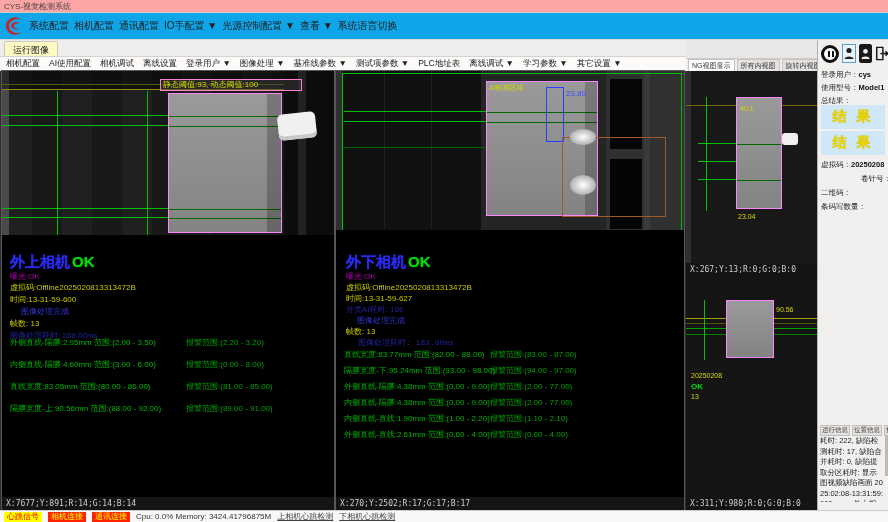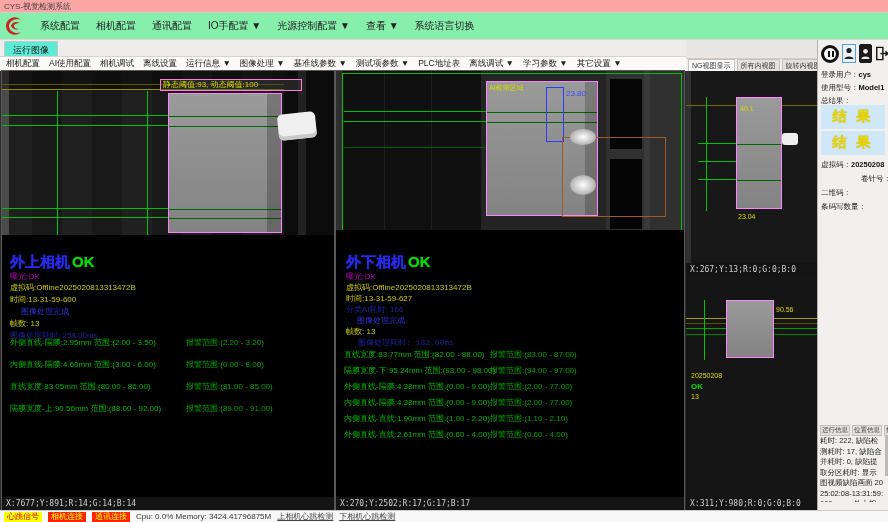--- a/index.html
+++ b/index.html
@@ -1,26 +1,26 @@
 <!DOCTYPE html>
 <html><head>
 <meta charset="utf-8">
 <style>
   * { margin:0; padding:0; box-sizing:border-box; }
   html,body { width:888px; height:522px; overflow:hidden; }
   body { position:relative; font-family:"Liberation Sans",sans-serif; background:#2c2c2c; }
 
   
   .titlebar { position:absolute; left:0; top:0; width:888px; height:13px; background:#fca5a5; border-bottom:1px solid #cfccc9; color:#444; font-size:8px; line-height:13px; padding-left:4px; }
-  .menubar { position:absolute; left:0; top:13px; width:888px; height:27px; background:#86efac; border-bottom:1px solid #ddd9d6; display:flex; align-items:center; gap:16px; padding-left:4px; }
+  .menubar { position:absolute; left:0; top:13px; width:888px; height:27px; background:#0ea5e9; border-bottom:1px solid #ddd9d6; display:flex; align-items:center; gap:5px; padding-left:4px; }
   .logo { width:20px; height:20px; flex:0 0 auto; }
   .menu-item { font-size:10px; color:#222; cursor:default; white-space:nowrap; }
 
   .topleft { position:absolute; left:0; top:40px; width:686px; height:31px; background:#efedeb; }
-  .run-tab { position:absolute; left:4px; top:1px; height:15px; background:#5eead4; border:1px solid #c9c6c3; border-bottom:none; border-radius:2px 2px 0 0; font-size:9px; color:#222; padding:2px 8px 0 8px; }
+  .run-tab { position:absolute; left:4px; top:1px; height:15px; background:#fef9c3; border:1px solid #c9c6c3; border-bottom:none; border-radius:2px 2px 0 0; font-size:9px; color:#222; padding:2px 8px 0 8px; }
   .toolbar { position:absolute; left:0; top:16px; width:686px; height:15px; background:#fbfaf9; border-top:1px solid #d5d2cf; display:flex; align-items:center; gap:9px; padding-left:6px; }
   .tool-item { font-size:8.5px; color:#222; white-space:nowrap; }
 
   .right-tabs { position:absolute; left:686px; top:40px; width:131px; height:31px; background:#e9e7e5; }
   .right-tabs-row { position:absolute; left:0; bottom:0; width:131px; height:13px; background:#f2f0ee; border-top:1px solid #cfccc9; display:flex; gap:2px; padding-left:2px; }
   .rtab { font-size:7px; color:#333; background:#fff; border:1px solid #c5c2bf; border-bottom:none; padding:1px 3px 0 3px; white-space:nowrap; }
   .rtab.inactive { background:#e4e2e0; }
 
   
   .panel { position:absolute; top:71px; height:439px; background:#000; outline:1px solid #585858; }
@@ -95,21 +95,21 @@
   <span class="menu-item">系统语言切换</span>
 </div>
 
 <div class="topleft">
   <div class="run-tab">运行图像</div>
   <div class="toolbar">
     <span class="tool-item">相机配置</span>
     <span class="tool-item">AI使用配置</span>
     <span class="tool-item">相机调试</span>
     <span class="tool-item">离线设置</span>
-    <span class="tool-item">运行信息 ▼</span>
+    <span class="tool-item">登录用户 ▼</span>
     <span class="tool-item">图像处理 ▼</span>
     <span class="tool-item">基准线参数 ▼</span>
     <span class="tool-item">测试项参数 ▼</span>
     <span class="tool-item">PLC地址表</span>
     <span class="tool-item">离线调试 ▼</span>
     <span class="tool-item">学习参数 ▼</span>
     <span class="tool-item">其它设置 ▼</span>
   </div>
 </div>
 

